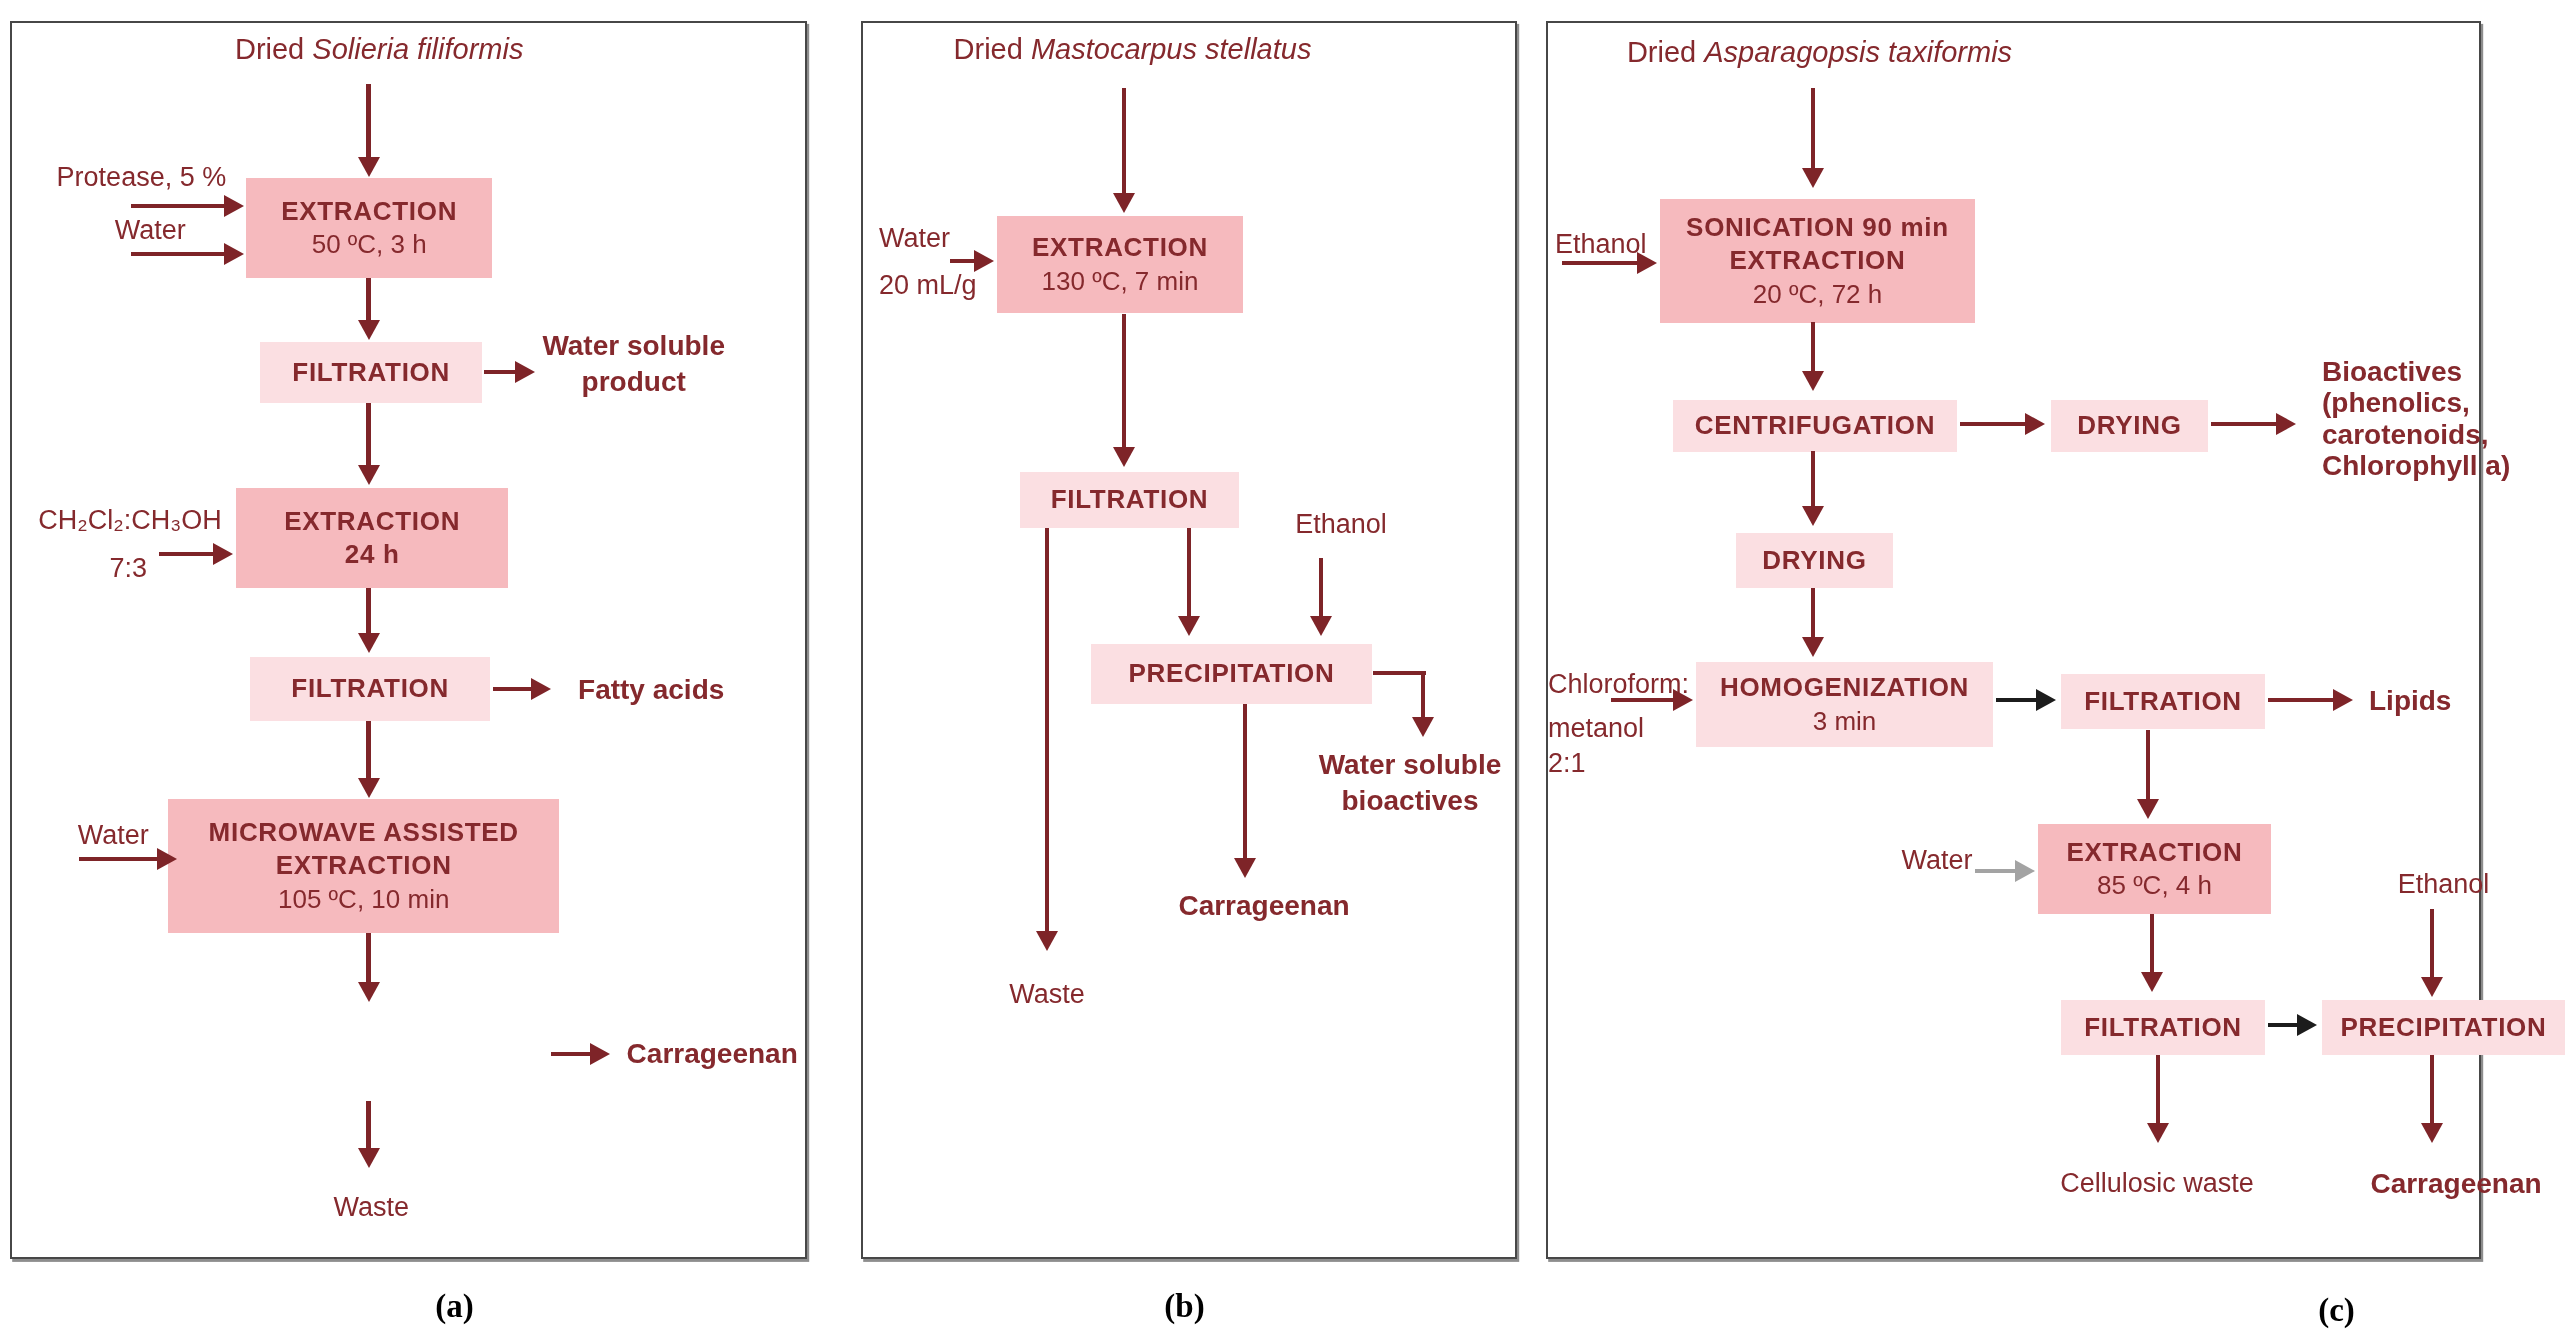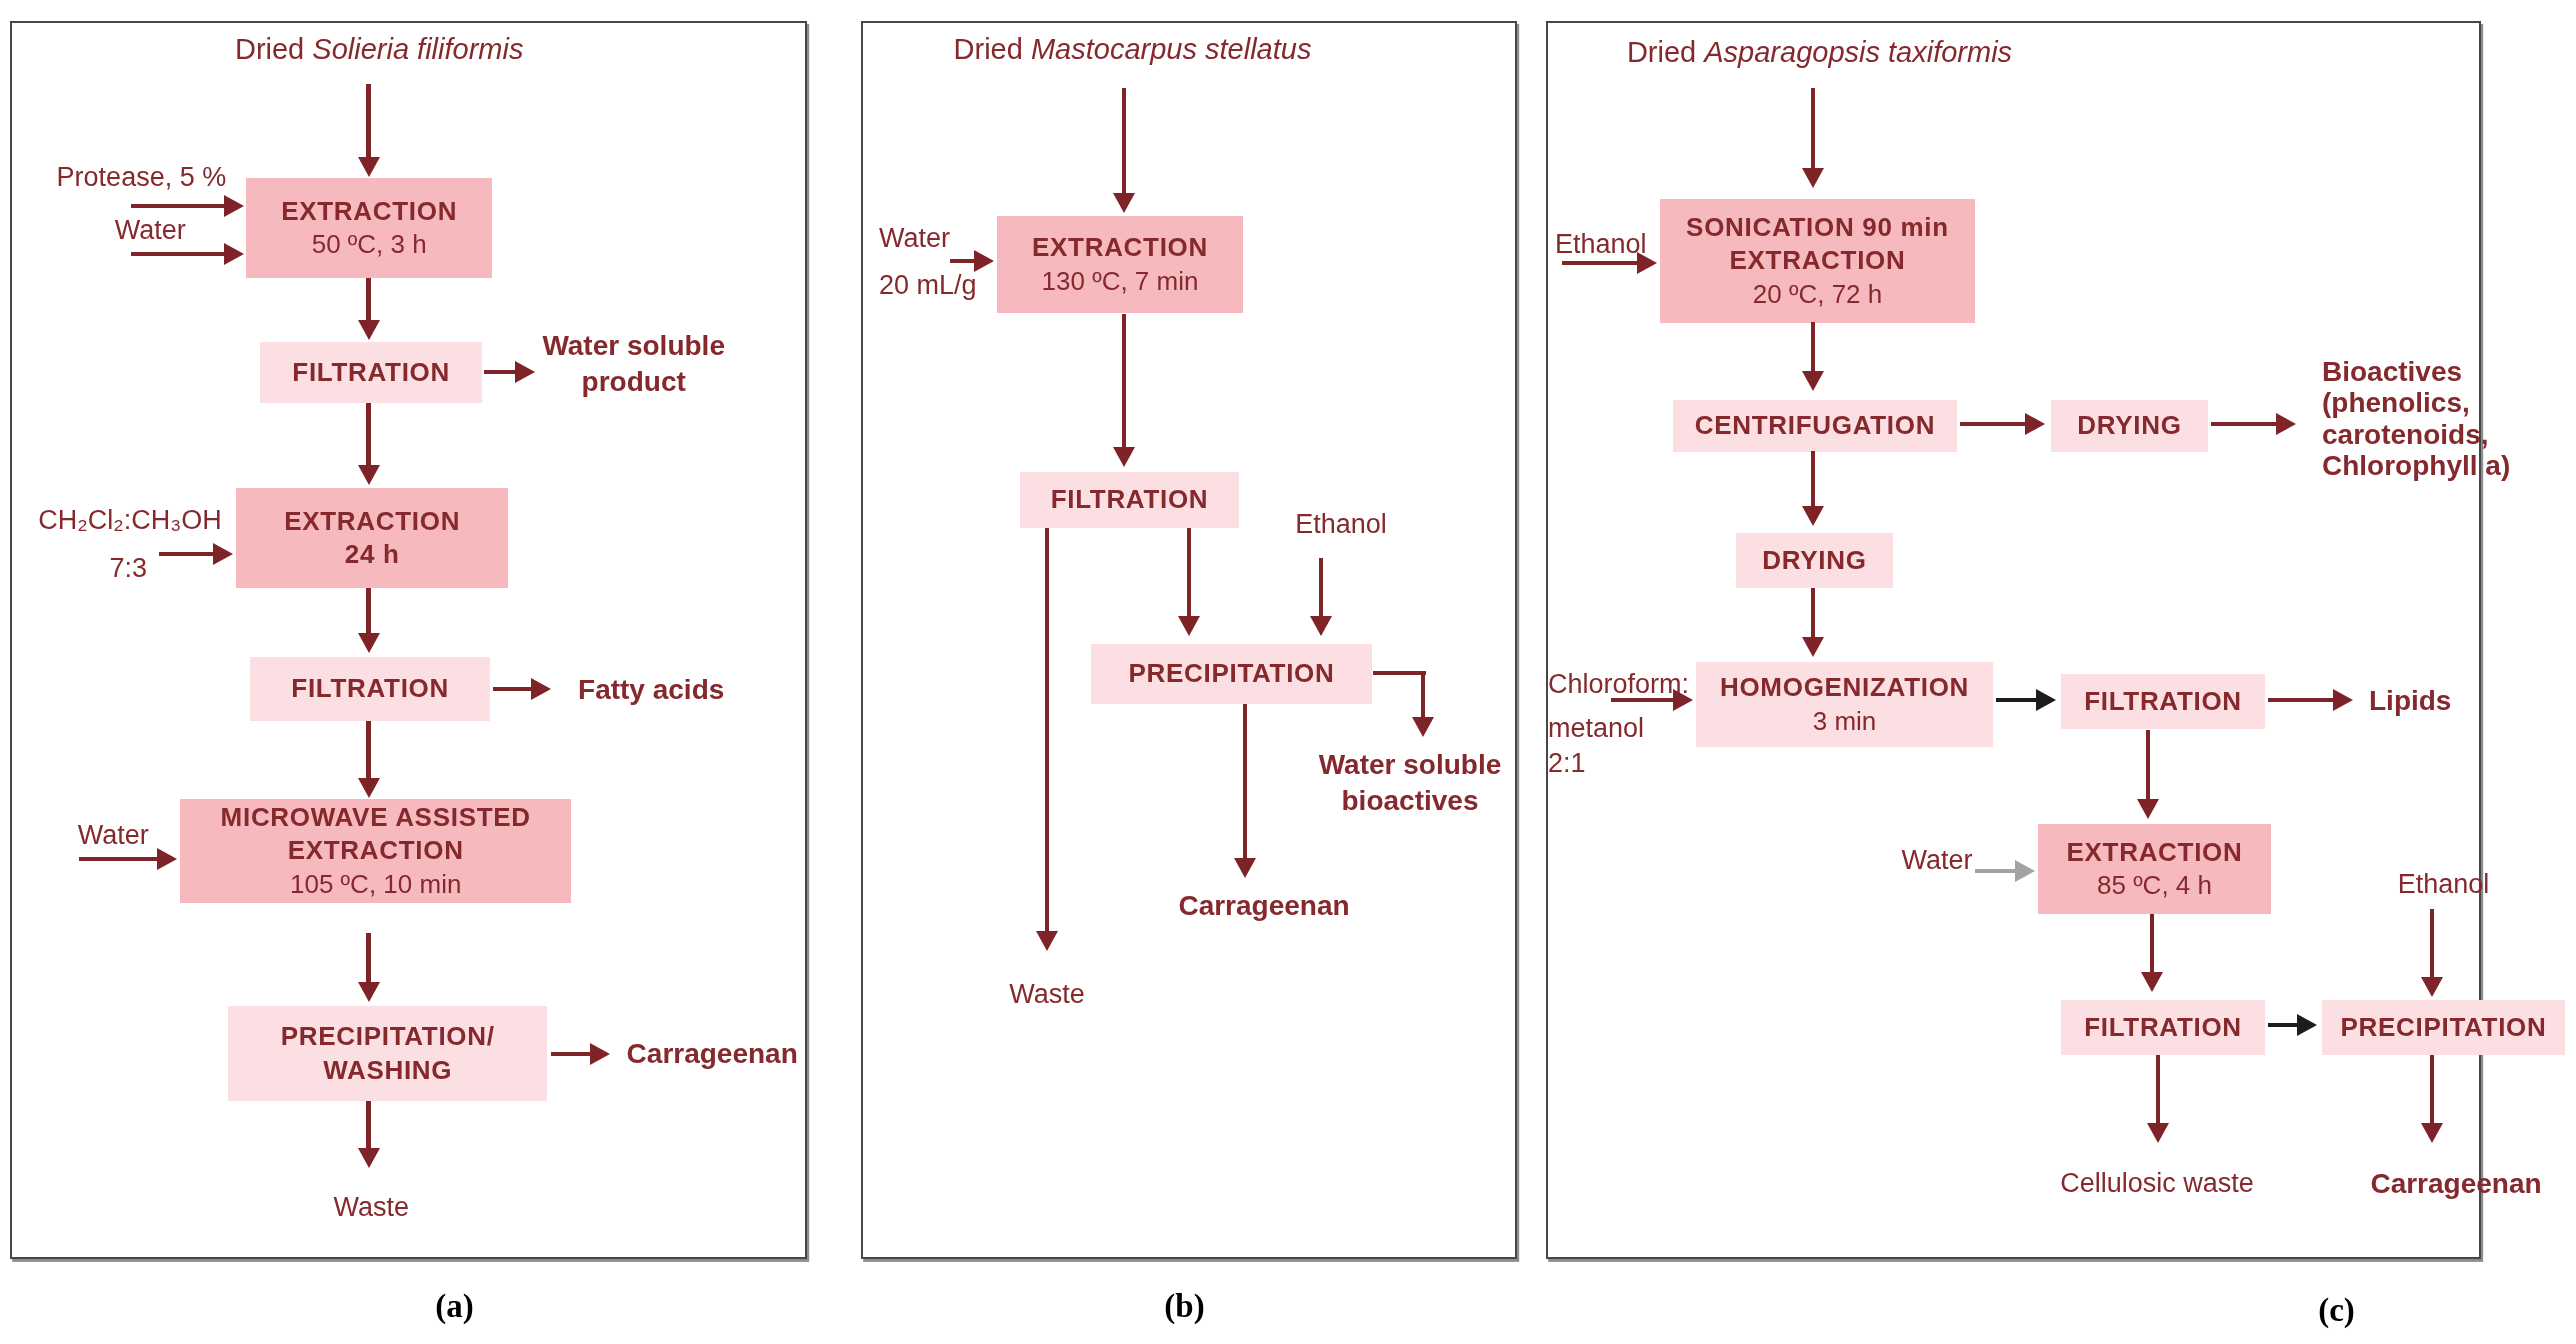--- a/index.html
+++ b/index.html
@@ -92,34 +92,30 @@
     <div class="av" style="left:354px;top:565px;height:45px;"></div>
 
     <div class="box light" style="left:238px;top:634px;width:240px;height:64px;">
       <div class="b">FILTRATION</div>
     </div>
     <div class="ah" style="left:481px;top:664px;width:38px;"></div>
     <div class="label out ctr" style="left:552px;top:649px;width:174px;">Fatty acids</div>
 
     <div class="av" style="left:354px;top:698px;height:57px;"></div>
 
-    <div class="box dark" style="left:168px;top:776px;width:391px;height:104px;">
+    <div class="box dark" style="left:156px;top:776px;width:391px;height:134px;">
       <div class="b">MICROWAVE ASSISTED</div>
       <div class="b">EXTRACTION</div>
       <div>105 ºC, 10 min</div>
     </div>
     <div class="label ctr" style="left:61px;top:795px;width:80px;">Water</div>
     <div class="ah" style="left:67px;top:834px;width:78px;"></div>
 
     <div class="av" style="left:354px;top:910px;height:49px;"></div>
 
-    <div class="box light" style="left:216px;top:983px;width:319px;height:95px;">
-      <div class="b">PRECIPITATION/</div>
-      <div class="b">WASHING</div>
-    </div>
     <div class="ah" style="left:539px;top:1029px;width:39px;"></div>
     <div class="label out ctr" style="left:605px;top:1013px;width:190px;">Carrageenan</div>
 
     <div class="av" style="left:354px;top:1078px;height:47px;"></div>
     <div class="label ctr" style="left:313px;top:1167px;width:92px;">Waste</div>
   </div>
   <div class="caption" style="left:411px;top:1288px;width:87px;">(a)</div>
 
   <div class="panel" style="left:861px;width:656px;">
     <div class="title" style="left:73px;top:10.2px;width:393px;">

